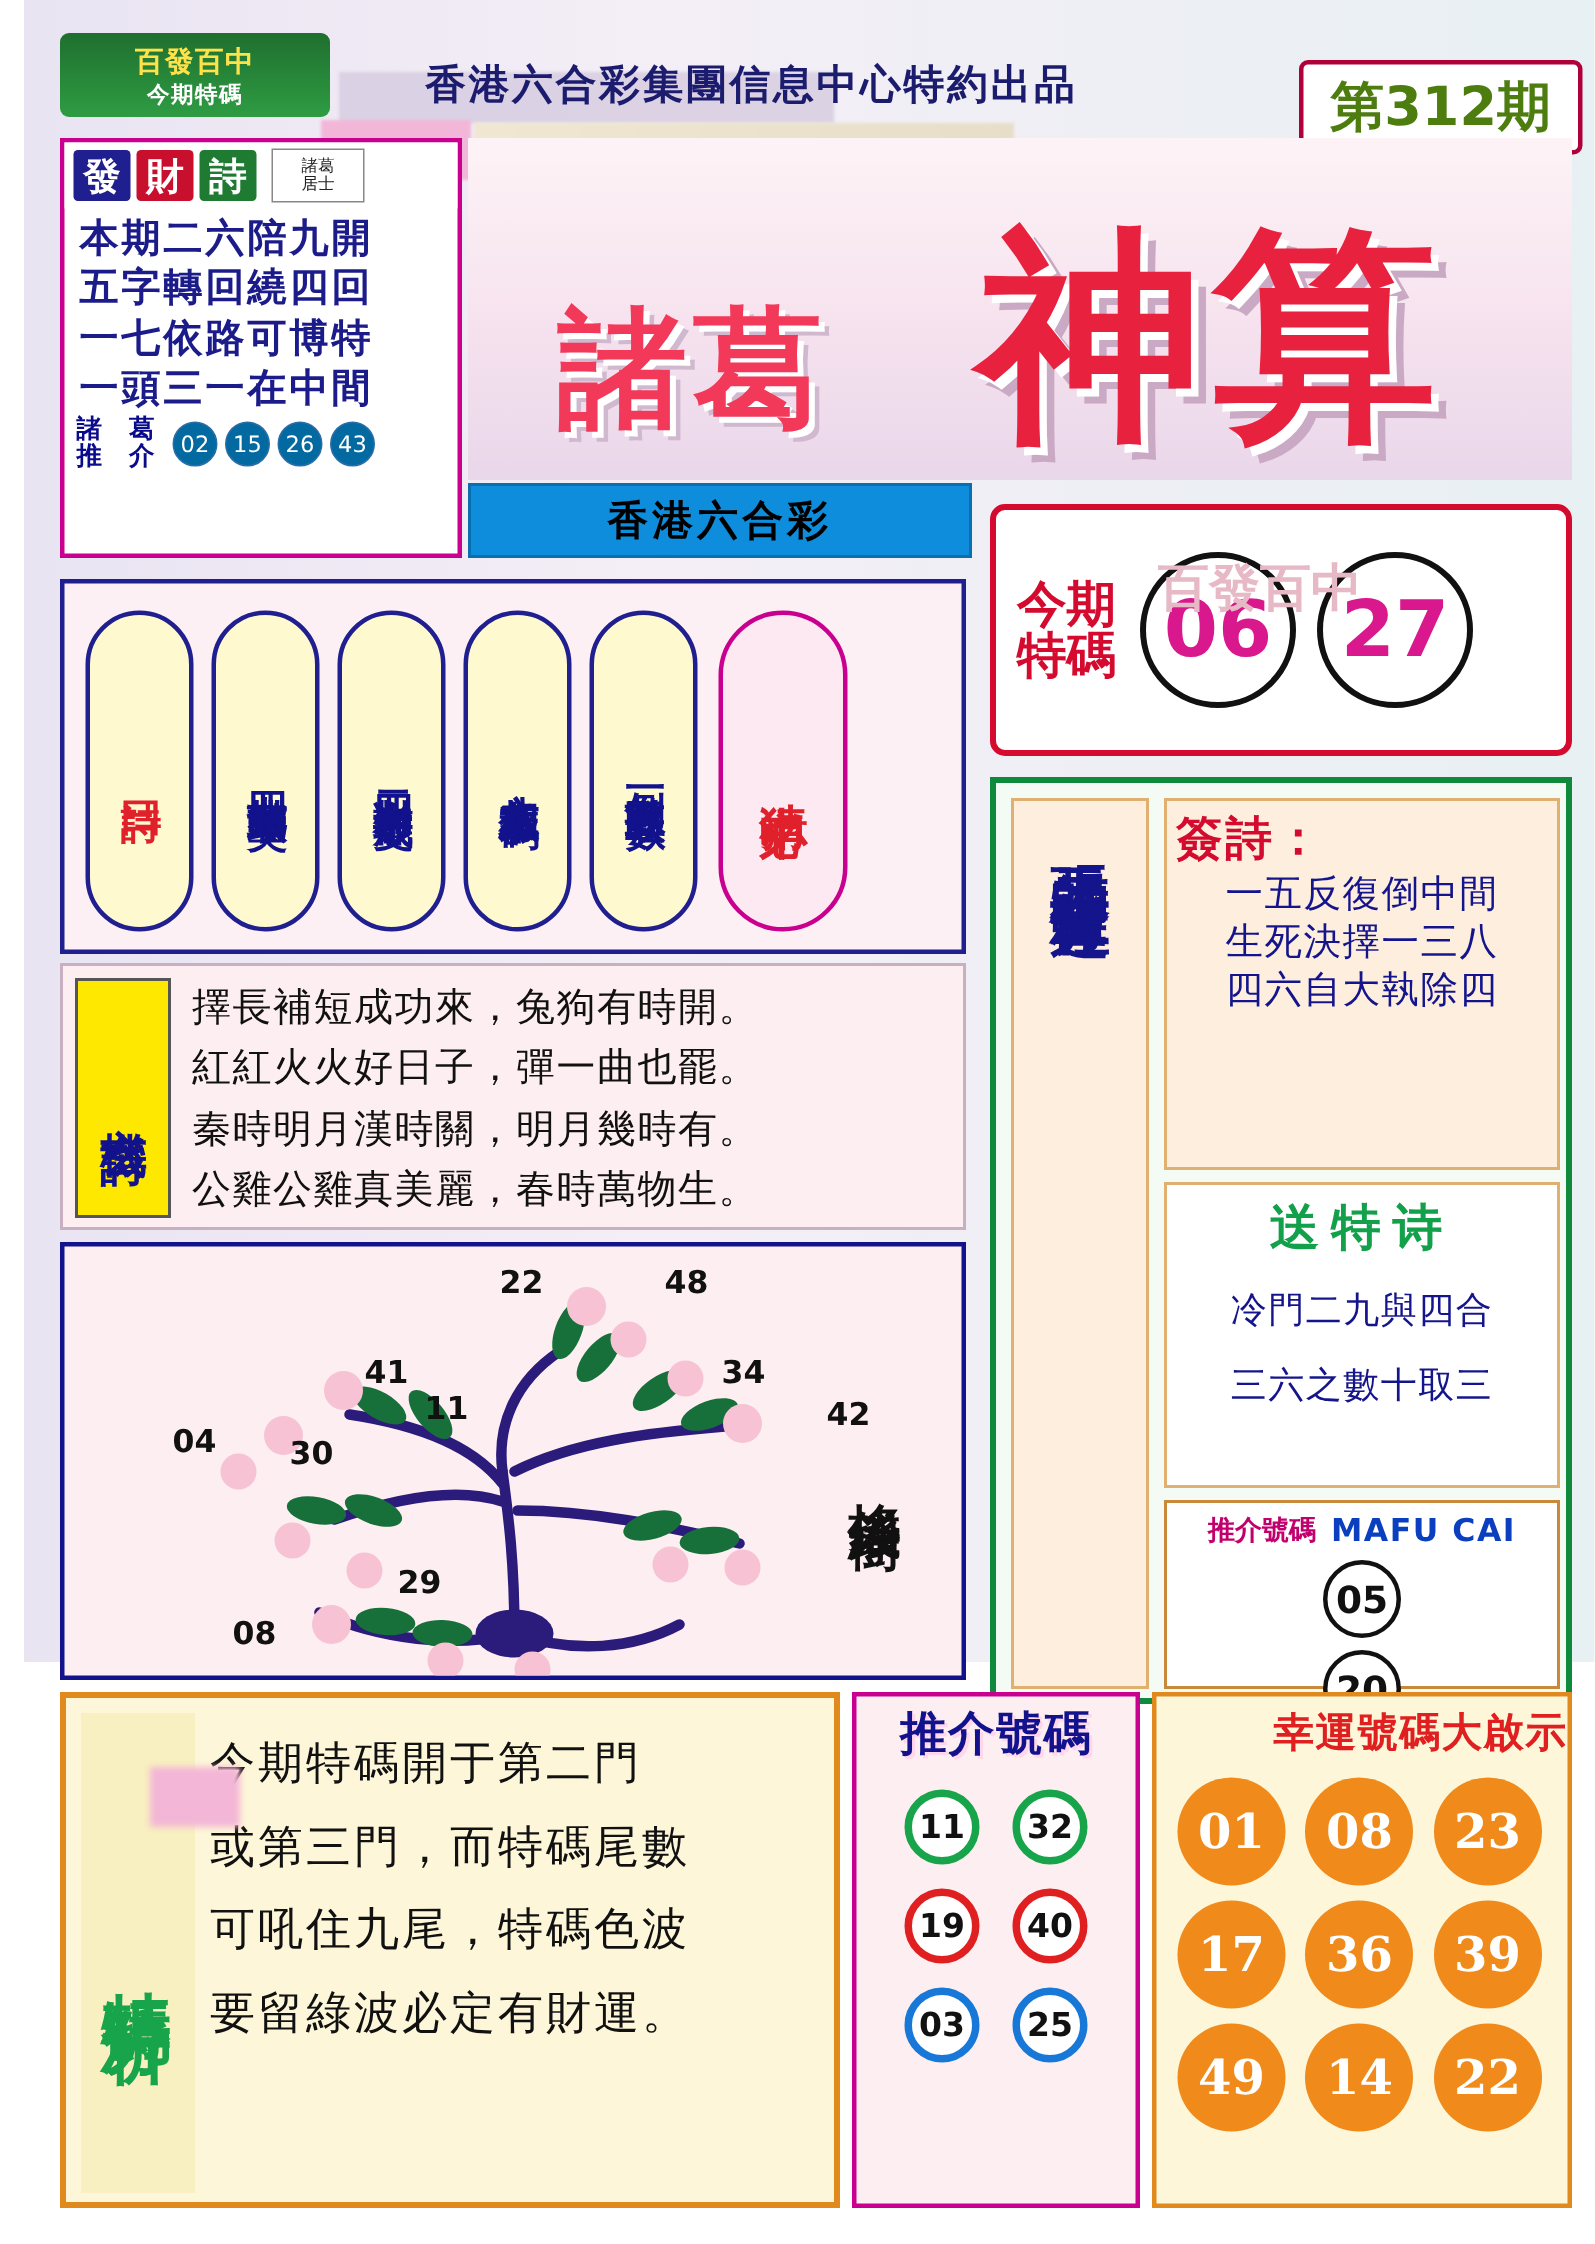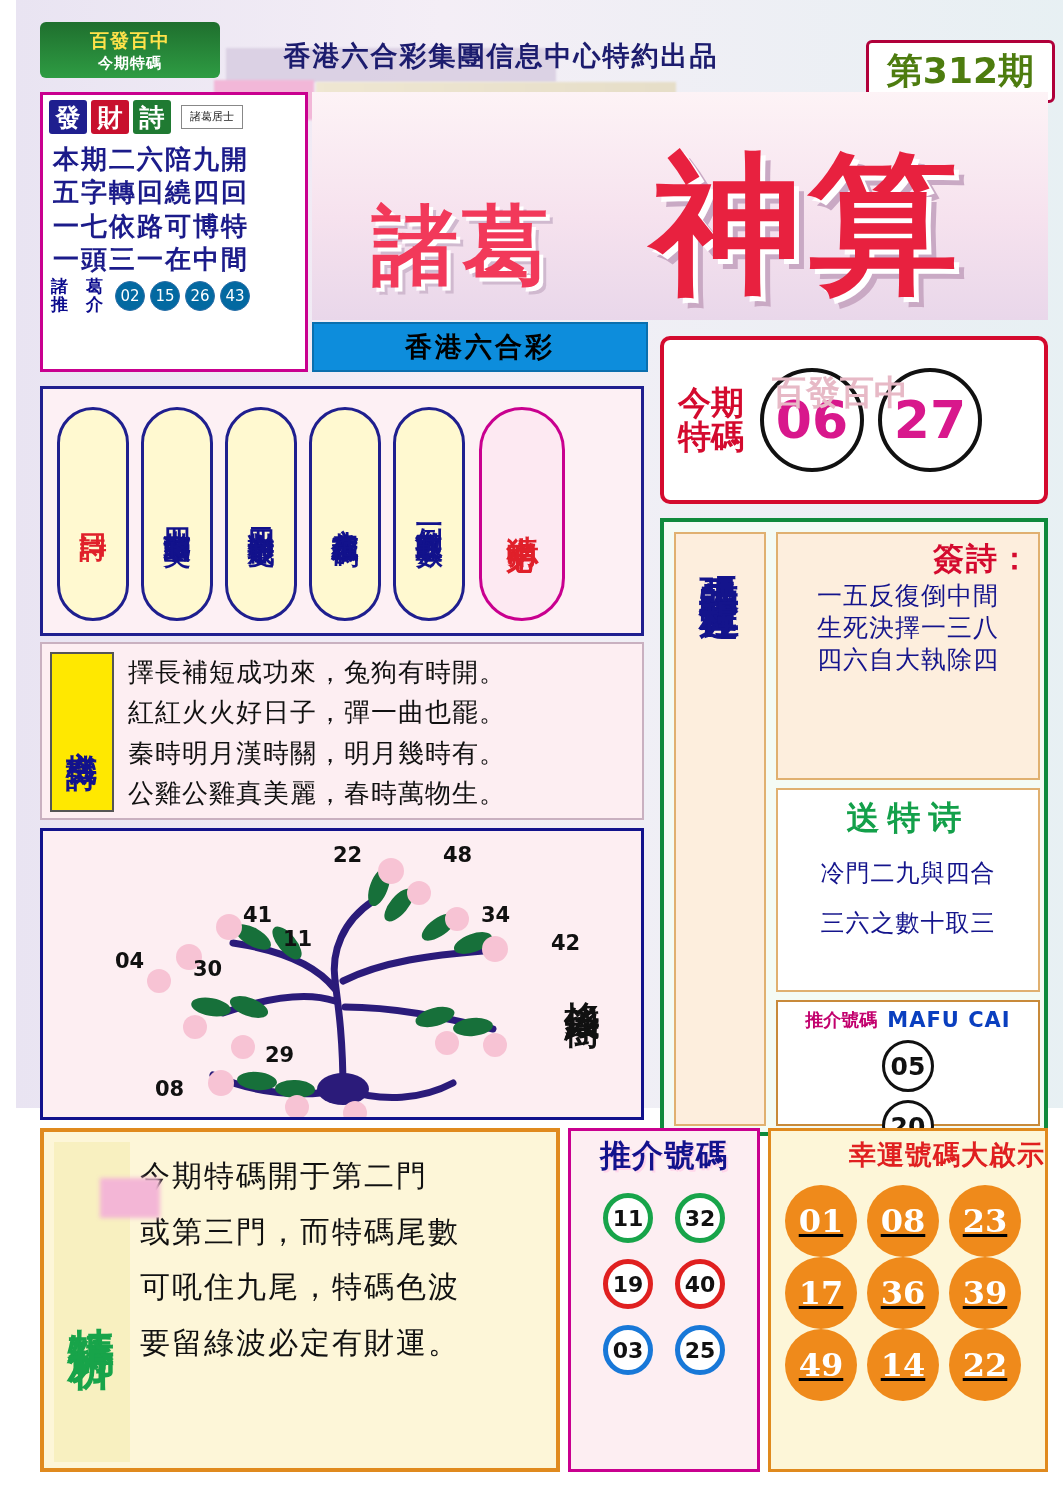--- a/index.html
+++ b/index.html
@@ -52,21 +52,21 @@
   }
   .facai-hdr { height: 44px; background: #ffffff; display: flex; align-items: center; padding-left: 6px; }
   .facai-hdr .ch {
     width: 38px; height: 34px; margin-right: 4px; border-radius: 3px;
     display: flex; align-items: center; justify-content: center;
     font-size: 25px; font-weight: bold; color: #fff;
   }
   .c1 { background: #1f1f8f; } .c2 { background: #c8102e; } .c3 { background: #1f7a32; }
   .facai-hdr .sub {
     margin-left: 6px; background: #ffffff; border: 1px solid #888; color: #222;
-    font-size: 11px; padding: 5px 4px; line-height: 1.1; width: 62px; text-align:center;
+    font-size: 11px; padding: 5px 16px; line-height: 1.1; width: 62px; text-align:center;
   }
   .facai-poem { padding: 4px 10px 0 10px; }
   .facai-poem div {
     font-size: 26px; color: #1b1b8a; letter-spacing: 2px; line-height: 1.28;
     font-family: "DejaVu Serif", "Liberation Serif", serif; font-weight: bold;
   }
   .facai-foot { display: flex; align-items: center; padding: 2px 8px; }
   .facai-foot .lab {
     font-size: 17px; color: #0a0a8c; font-weight: bold; line-height: 1.05; margin-right: 6px;
     display: flex; flex-direction: column;
@@ -165,21 +165,21 @@
   .zhang-col .txt {
     writing-mode: vertical-rl; text-orientation: upright;
     font-size: 40px; font-weight: bold; color: #14148c; letter-spacing: 3px;
     font-family: "DejaVu Serif","Liberation Serif",serif;
   }
   .qianshi {
     position: absolute; left: 112px; top: 10px; width: 264px; height: 248px;
     background: #fdeedd; border: 2px solid #e0b070; padding: 4px 6px;
   }
   .qianshi .h {
-    font-size: 31px; font-weight: bold; color: #d40a2e; text-align: right;
+    font-size: 31px; font-weight: bold; color: #d40a2e; text-align: left;
     font-family: "DejaVu Serif","Liberation Serif",serif; letter-spacing: 2px;
   }
   .qianshi .l {
     font-size: 25px; color: #14148c; text-align: center; letter-spacing: 1px;
     line-height: 1.27; font-family: "DejaVu Serif","Liberation Serif",serif;
   }
   .songte {
     position: absolute; left: 112px; top: 266px; width: 264px; height: 204px;
     background: #ffffff; border: 2px solid #e0b070; padding: 6px;
   }
@@ -292,23 +292,22 @@
   .lucky {
     position: absolute; left: 752px; top: 1128px; width: 280px; height: 344px;
     background: #fdf6d8; border: 3px solid #e08a1e;
   }
   .lucky .h {
     text-align: right; font-size: 27px; font-weight: bold; color: #e02020;
     margin-top: 6px; letter-spacing: 1px;
     font-family: "DejaVu Serif","Liberation Serif",serif;
   }
   .lucky .grid {
-    display: grid; grid-template-columns: repeat(3, 1fr); gap: 0;
+    display: grid; grid-template-columns: repeat(3, 1fr); gap: 10px;
     padding: 12px 14px 0 14px;
-    text-decoration: underline;
   }
   .lball {
     width: 72px; height: 72px; border-radius: 50%; background: #ef8a1b;
     display: flex; align-items: center; justify-content: center;
     font-size: 32px; font-weight: bold; color: #ffffff;
     font-family: "DejaVu Serif","Liberation Serif",serif;
   }
 </style>
 </head>
 <body>

